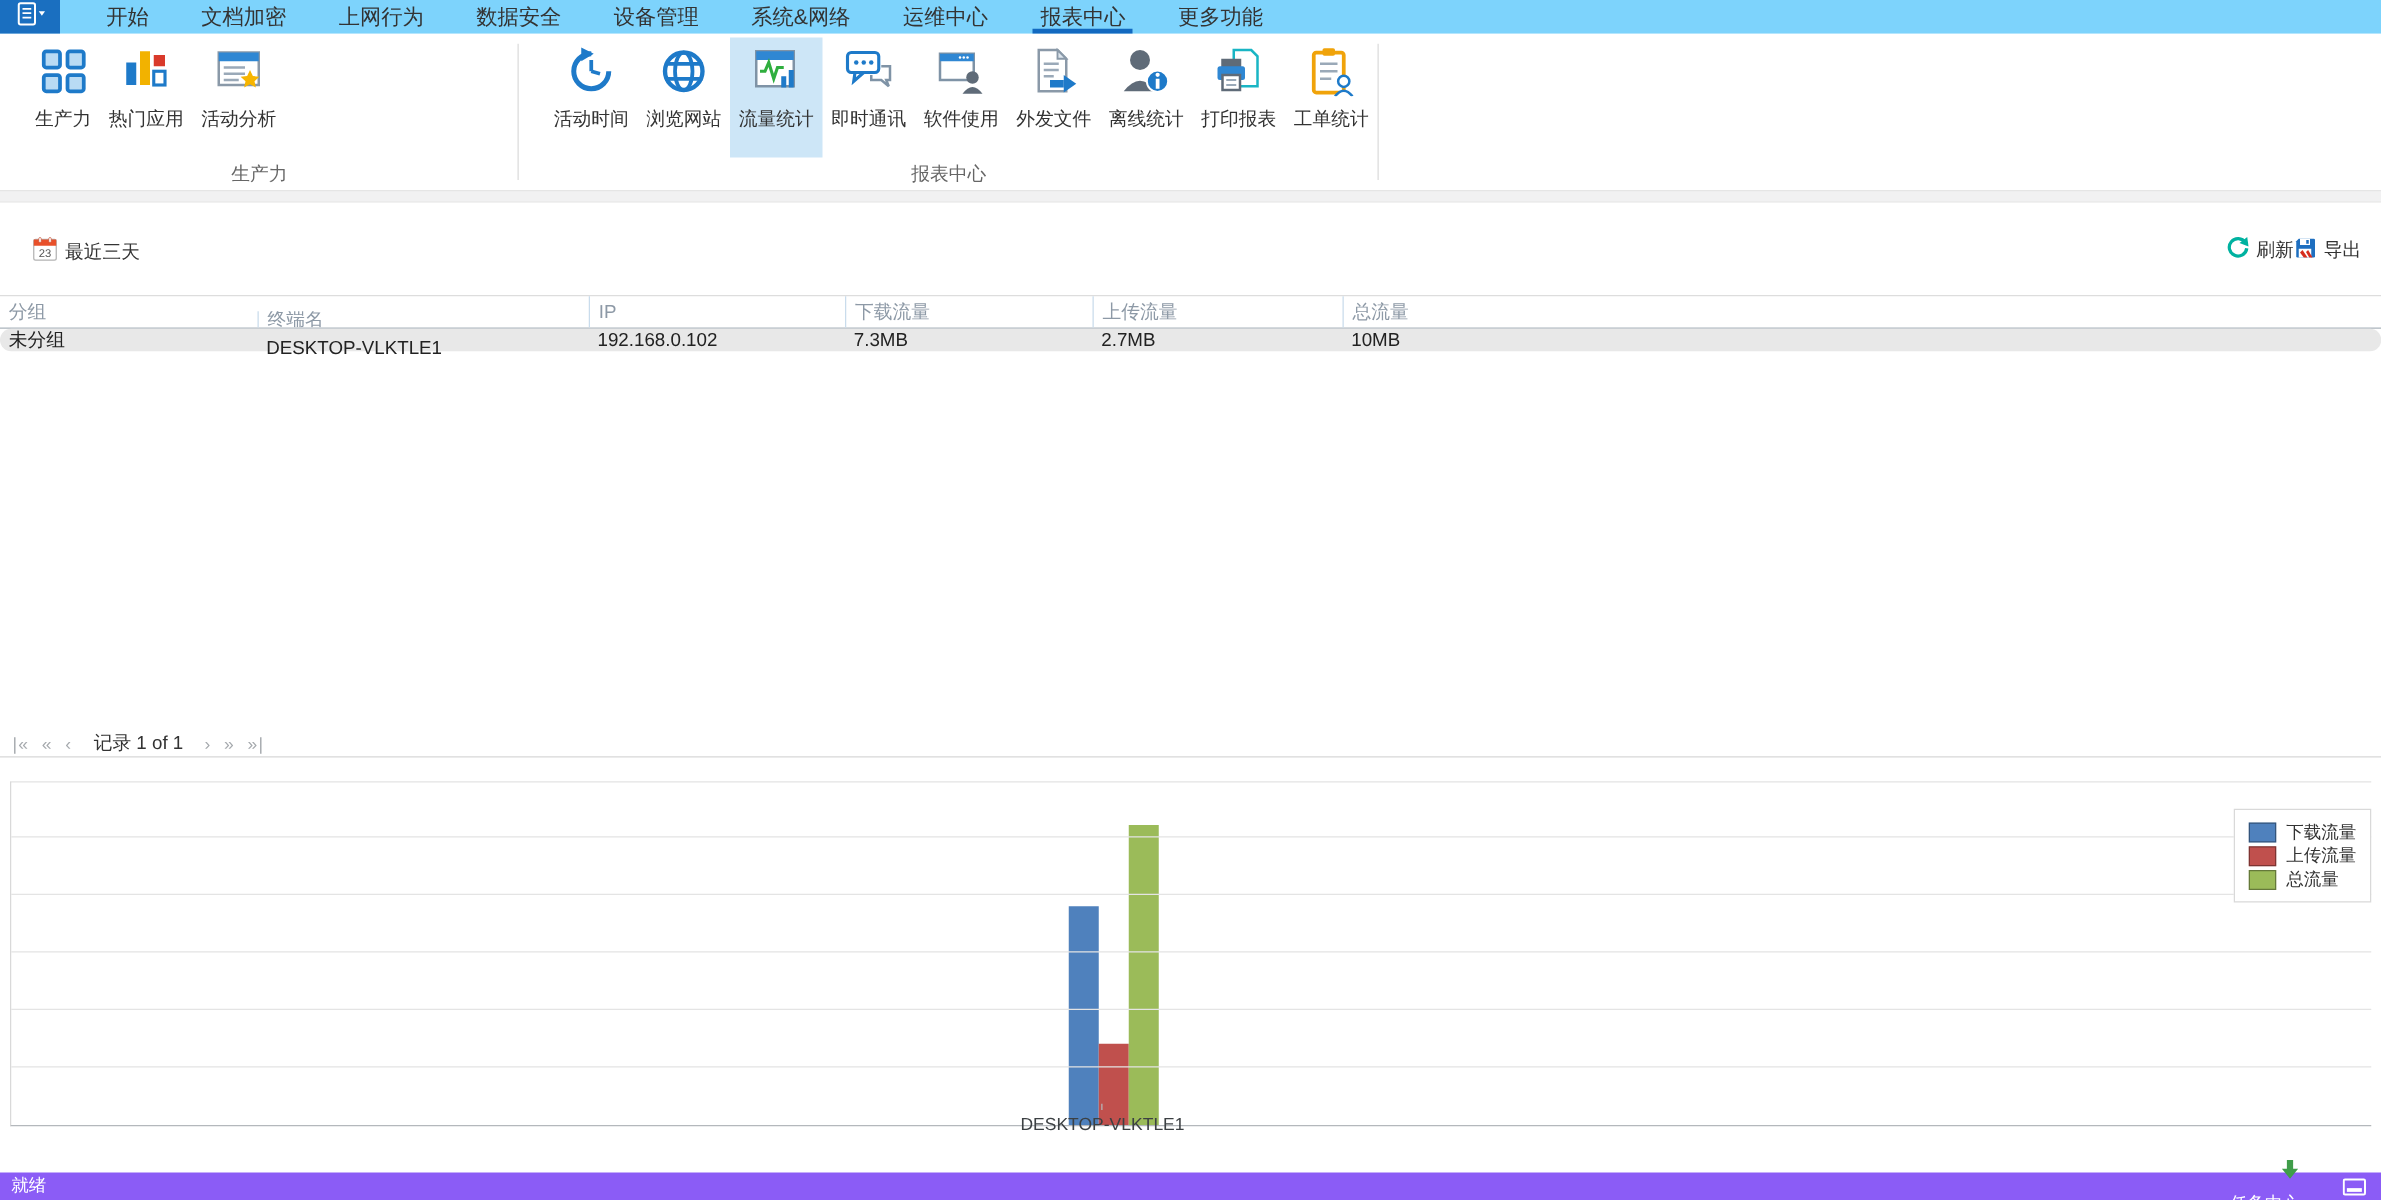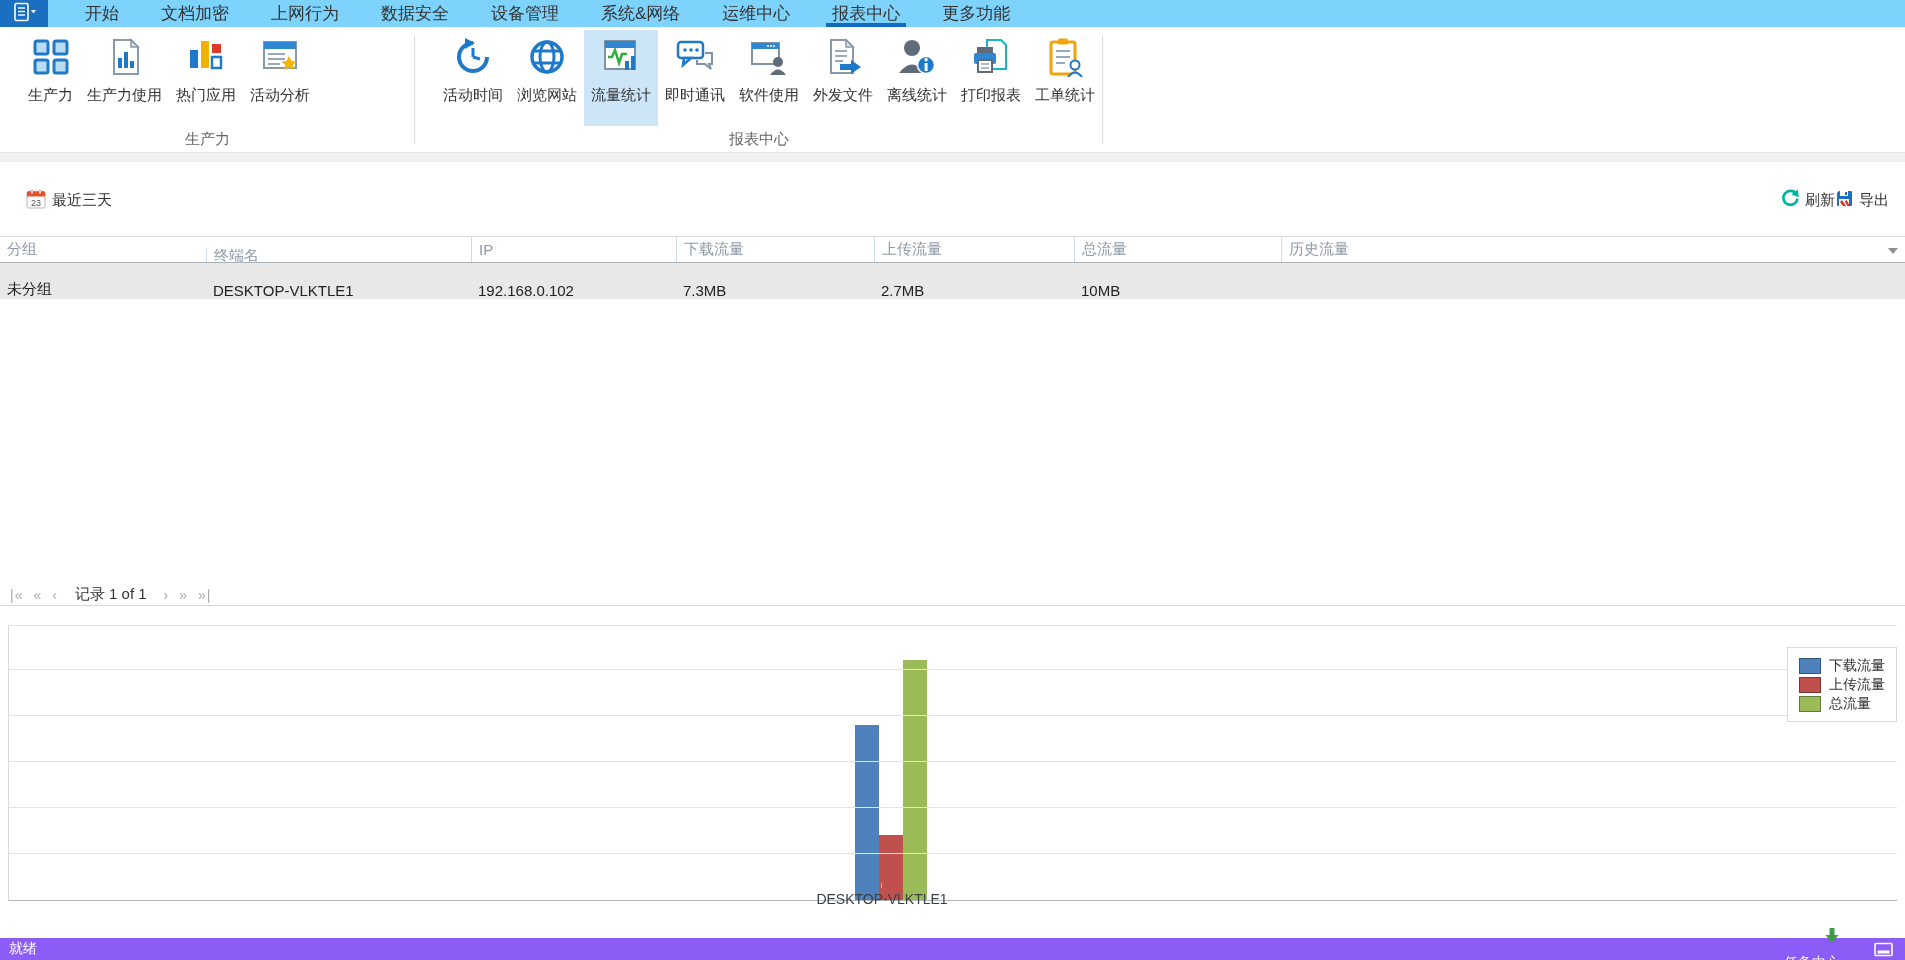--- a/index.html
+++ b/index.html
@@ -37,21 +37,21 @@
   .action-btn { display:flex; align-items:center; gap:5px; font-size:15px; cursor:pointer; }
 
   
   .grid { position:absolute; top:236px; left:0; right:0; }
   .thead { display:flex; height:27px; border-top:1px solid #dddddd; border-bottom:1px solid #aab4bc; align-items:stretch; }
   .th { font-size:15px; color:#8d99a6; padding-left:7px; display:flex; align-items:center; overflow:hidden; white-space:nowrap; cursor:pointer; }
   .th + .th { border-left:1px solid #c9dcec; }
   .th.last { position:relative; }
   .filter-caret { position:absolute; right:7px; top:11px; width:0; height:0; cursor:pointer;
                   border-left:5px solid transparent; border-right:5px solid transparent; border-top:6px solid #8b9096; }
-  .trow { display:flex; height:36px; background:#e8e8e8; align-items:flex-end; font-size:15px; color:#222; cursor:pointer; }
+  .trow { display:flex; height:18px; background:#e8e8e8; align-items:center; font-size:15px; color:#222; cursor:pointer;border-radius:11px; }
   .td { padding-left:7px; display:flex; align-items:center; overflow:hidden; white-space:nowrap; }
   .c0{width:206px;} .c1{width:265px;margin-top:12px;} .c2{width:205px;} .c3{width:198px;} .c4{width:200px;} .c5{width:207px;} .c6{flex:1;}
   .td.c6 { padding:0; }
   .history-fill { width:100%; height:100%; background:#1273c6; }
 
   
   .pager { position:absolute; top:584px; left:0; right:0; height:22px; border-bottom:1px solid #d8d8d8;
            display:flex; align-items:center; padding-left:5px; font-size:15px; color:#333; }
   .pnav { color:#a6aaae; font-size:14px; padding:0 5px; cursor:pointer; letter-spacing:1px; white-space:nowrap; }
   .pager .plabel { margin:0 12px; }
@@ -113,32 +113,20 @@
           <svg viewBox="0 0 40 40" width="40" height="40">
               <g stroke="#1e7ac9" stroke-width="3" fill="#b9dbf4">
             <rect x="4" y="4" width="13" height="13" rx="2"></rect>
                 <rect x="23" y="4" width="13" height="13" rx="2"></rect>
             <rect x="4" y="23" width="13" height="13" rx="2"></rect>
                 <rect x="23" y="23" width="13" height="13" rx="2"></rect>
               </g>
             </svg>
         </span>
         <span class="rlbl">生产力</span>
-      </div>
-      <div class="ribbon-btn">
-        <span class="ric">
-          <svg viewBox="0 0 40 40" width="40" height="40">
-            <path d="M9 3 h17 l7 7 v27 H9 z" fill="#fff" stroke="#8a99a8" stroke-width="2"></path>
-            <path d="M26 3 l7 7 h-7 z" fill="#dde6ee" stroke="#8a99a8" stroke-width="1.5"></path>
-            <rect x="13" y="21" width="4" height="10" fill="#1e7ac9"></rect>
-            <rect x="19" y="15" width="4" height="16" fill="#1e7ac9"></rect>
-            <rect x="25" y="24" width="4" height="7" fill="#1e7ac9"></rect>
-            </svg>
-        </span>
-        <span class="rlbl">生产力使用</span>
       </div>
       <div class="ribbon-btn">
         <span class="ric">
           <svg viewBox="0 0 40 40" width="40" height="40">
             <rect x="4" y="13" width="8" height="18" fill="#1e7ac9"></rect>
             <rect x="15" y="4" width="8" height="27" fill="#f2b200"></rect>
             <rect x="26" y="7" width="9" height="9" fill="#d93a2b"></rect>
             <rect x="26" y="20" width="9" height="11" fill="#fff" stroke="#1e7ac9" stroke-width="2.5"></rect>
             </svg>
         </span>
@@ -324,24 +312,20 @@
 </div>
 
 <div class="grid">
   <div class="thead">
     <div class="th c0">分组</div>
     <div class="th c1">终端名</div>
     <div class="th c2">IP</div>
     <div class="th c3">下载流量</div>
     <div class="th c4">上传流量</div>
     <div class="th c5">总流量</div>
-    <div class="th c6 last">
-      <span>历史流量</span>
-      <span class="filter-caret"></span>
-    </div>
   </div>
   <div class="trow">
     <div class="td c0">未分组</div>
     <div class="td c1">DESKTOP-VLKTLE1</div>
     <div class="td c2">192.168.0.102</div>
     <div class="td c3">7.3MB</div>
     <div class="td c4">2.7MB</div>
     <div class="td c5">10MB</div>
     <div class="td c6">
       <div class="history-fill" style="background: rgb(18, 115, 198); width: 100%;"></div>

